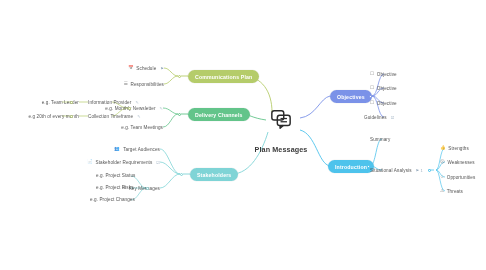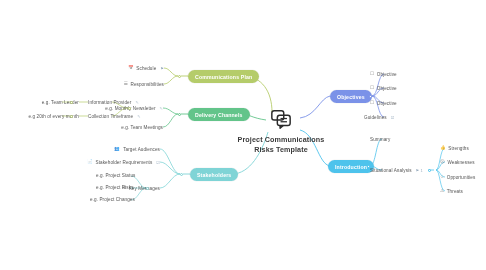--- a/index.html
+++ b/index.html
@@ -127,22 +127,22 @@
 
   <div class="node center">
     <svg class="ico" viewBox="0 0 24 24">
       <rect x="2" y="3" width="13" height="10" rx="2.5" fill="none" stroke="#2b2b2b" stroke-width="1.6"></rect>
       <rect x="8" y="8" width="14" height="11" rx="2.5" fill="none" stroke="#2b2b2b" stroke-width="1.6"></rect>
       <path d="M11,19 L11,22 L14.5,19" fill="none" stroke="#2b2b2b" stroke-width="1.6" stroke-linejoin="round"></path>
       <line x1="11.5" y1="11.5" x2="18.5" y2="11.5" stroke="#2b2b2b" stroke-width="1.4"></line>
       <line x1="11.5" y1="15" x2="18.5" y2="15" stroke="#2b2b2b" stroke-width="1.4"></line>
     </svg>
     <div class="title">
-      <span>Project Communications</span><br>
-      <span>Risks Template</span>
+      <br>
+      <span>Plan Messages</span>
     </div>
   </div>
 
   <div class="node pill olive" style="left:188px;top:70px;">Communications Plan</div>
   <div class="dot olive" style="left:178px;top:74.5px;"></div>
 
   <div class="node leaf r" style="left:94px;top:64.5px;width:70px;">
     <span class="gl">📅</span>
     <span class="txt">Schedule</span>
     <span class="badge">⚑</span>

